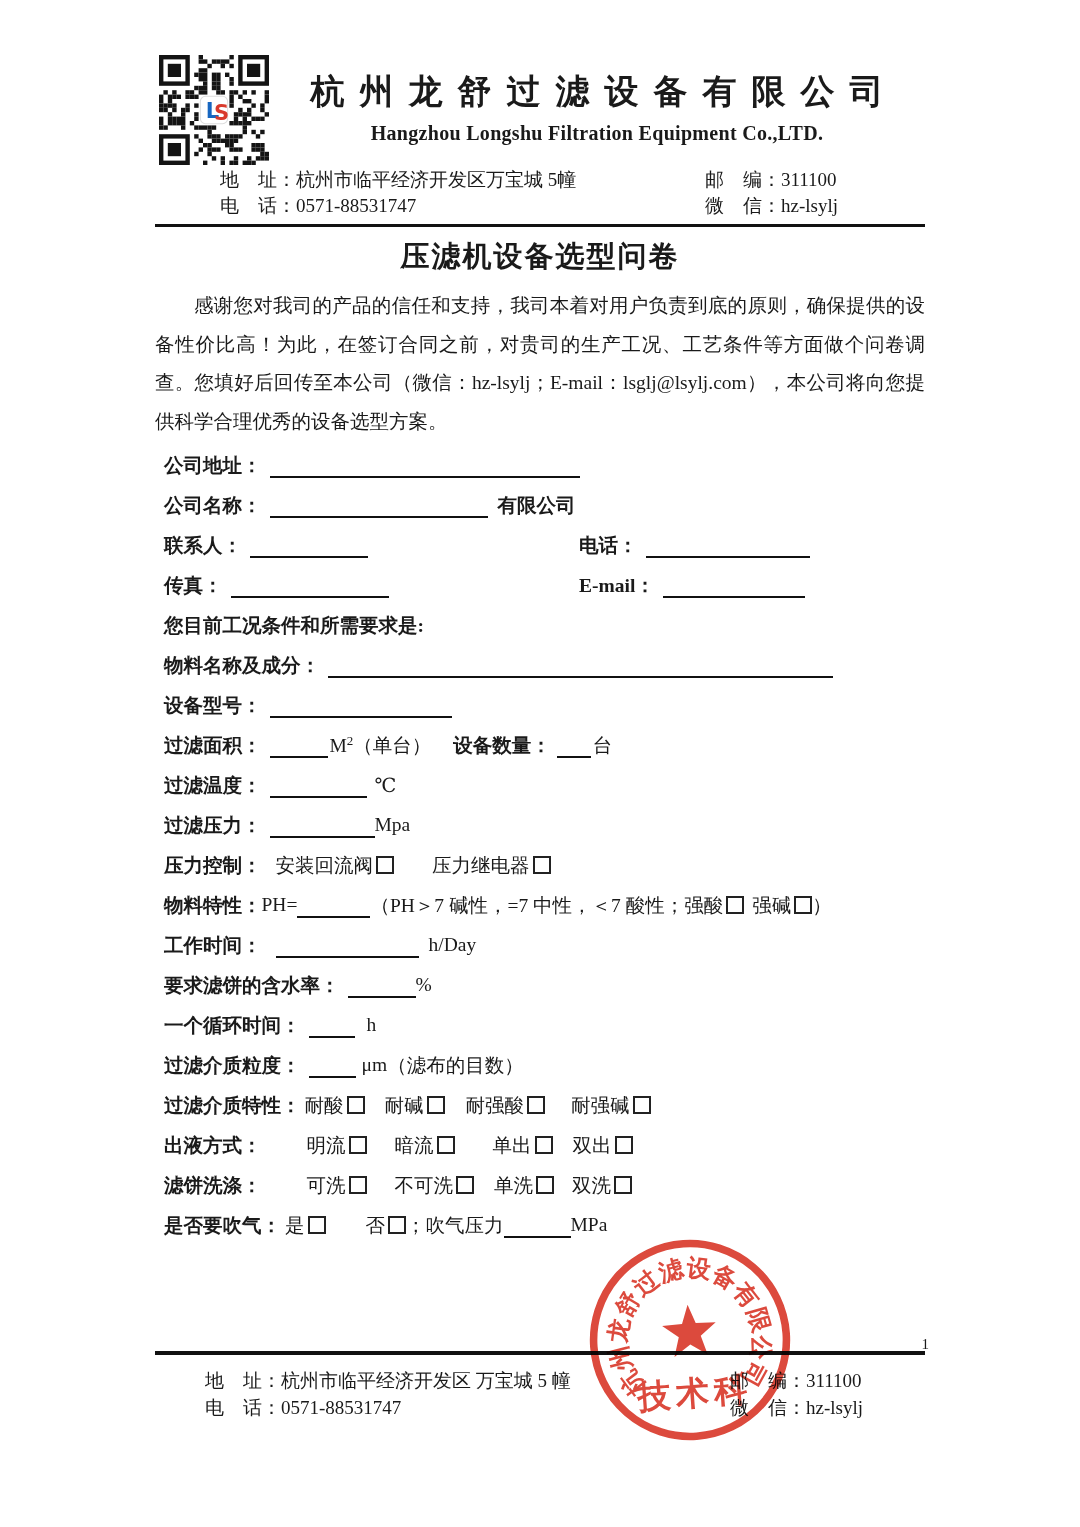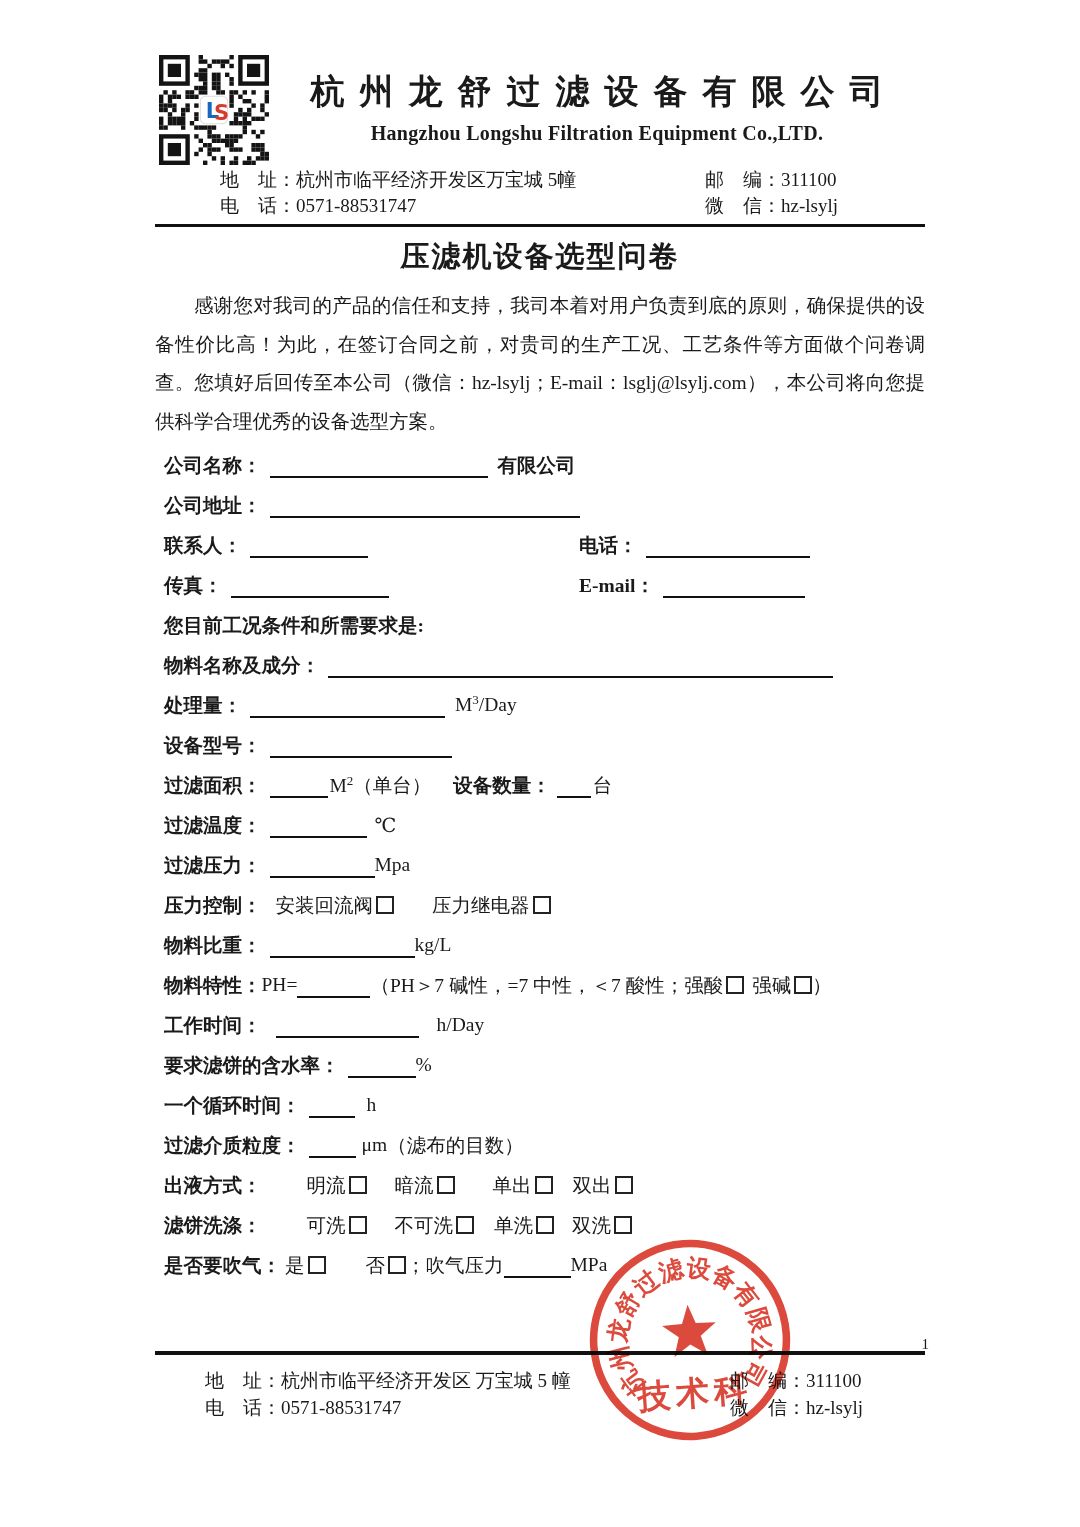--- a/index.html
+++ b/index.html
@@ -272,28 +272,28 @@
     </div>
 
     <div class="rule"></div>
 
     <h1 class="title">压滤机设备选型问卷</h1>
     <p class="intro">感谢您对我司的产品的信任和支持，我司本着对用户负责到底的原则，确保提供的设备性价比高！为此，在签订合同之前，对贵司的生产工况、工艺条件等方面做个问卷调查。您填好后回传至本公司（微信：hz-lsylj；E-mail：lsglj@lsylj.com），本公司将向您提供科学合理优秀的设备选型方案。</p>
 
     <div class="rows">
 
       <div class="row">
+        <span class="lbl">公司地址：</span>
+        <span class="blank" style="width:310px"></span>
+      </div>
+
+      <div class="row">
         <span class="lbl">公司名称：</span>
         <span class="blank" style="width:218px"></span>
         <span class="lbl" style="margin-left:10px">有限公司</span>
-      </div>
-
-      <div class="row">
-        <span class="lbl">公司地址：</span>
-        <span class="blank" style="width:310px"></span>
       </div>
 
       <div class="row">
         <span class="lbl">联系人：</span>
         <span class="blank" style="width:118px"></span>
         <span class="abs2">
           <span class="lbl">电话：</span>
           <span class="blank" style="width:164px"></span>
         </span>
       </div>
@@ -309,25 +309,20 @@
 
       <div class="row">
         <span class="lbl">您目前工况条件和所需要求是:</span>
       </div>
 
       <div class="row">
         <span class="lbl">物料名称及成分：</span>
         <span class="blank" style="width:505px"></span>
       </div>
 
-      <div class="row">
-        <span class="lbl">处理量：</span>
-        <span class="blank" style="width:195px"></span>
-        <span class="unit" style="margin-left:10px"><span>M</span><sup>3</sup><span>/Day</span></span>
-      </div>
 
       <div class="row">
         <span class="lbl">设备型号：</span>
         <span class="blank" style="width:182px"></span>
       </div>
 
       <div class="row">
         <span class="lbl">过滤面积：</span>
         <span class="blank" style="width:58px"></span>
         <span class="unit u0" style="margin-left:2px"><span>M</span><sup>2</sup><span>（单台）</span></span>
@@ -353,46 +348,41 @@
         <span class="opt" style="margin-left:14px">
             <span>安装回流阀</span>
             <span class="cb"></span>
           </span>
         <span class="opt" style="margin-left:38px">
             <span>压力继电器</span>
             <span class="cb"></span>
           </span>
       </div>
 
-      <div class="row">
-        <span class="lbl">物料比重：</span>
-        <span class="blank" style="width:145px"></span>
-        <span class="unit u0">kg/L</span>
-      </div>
 
       <div class="row">
         <span class="lbl">物料特性：</span>
         <span>PH=</span>
         <span class="blank" style="width:73px;margin-left:0"></span>
         <span style="margin-left:0">（PH＞7 碱性，=7 中性，＜7 酸性；</span>
         <span class="opt">
             <span>强酸</span>
             <span class="cb"></span>
           </span>
         <span class="opt" style="margin-left:8px">
             <span>强碱</span>
             <span class="cb"></span>
           </span>
         <span>）</span>
       </div>
 
       <div class="row">
         <span class="lbl">工作时间：</span>
         <span class="blank" style="width:143px;margin-left:14px"></span>
-        <span class="unit" style="margin-left:18px">h/Day</span>
+        <span class="unit" style="margin-left:10px">h/Day</span>
       </div>
 
       <div class="row">
         <span class="lbl">要求滤饼的含水率：</span>
         <span class="blank" style="width:68px"></span>
         <span class="unit u0">%</span>
       </div>
 
       <div class="row">
         <span class="lbl">一个循环时间：</span>
@@ -400,20 +390,39 @@
         <span class="unit" style="margin-left:12px">h</span>
       </div>
 
       <div class="row">
         <span class="lbl">过滤介质粒度：</span>
         <span class="blank" style="width:47px"></span>
         <span class="unit" style="margin-left:6px">μm</span>
         <span>（滤布的目数）</span>
       </div>
 
+      <div class="row">
+        <span class="lbl">过滤介质特性：</span>
+        <span class="opt" style="margin-left:4px">
+            <span>耐酸</span>
+            <span class="cb"></span>
+          </span>
+        <span class="opt" style="margin-left:20px">
+            <span>耐碱</span>
+            <span class="cb"></span>
+          </span>
+        <span class="opt" style="margin-left:21px">
+            <span>耐强酸</span>
+            <span class="cb"></span>
+          </span>
+        <span class="opt" style="margin-left:26px">
+            <span>耐强碱</span>
+            <span class="cb"></span>
+          </span>
+      </div>
 
       <div class="row">
         <span class="lbl">出液方式：</span>
         <span class="opt" style="margin-left:45px">
             <span>明流</span>
             <span class="cb"></span>
           </span>
         <span class="opt" style="margin-left:28px">
             <span>暗流</span>
             <span class="cb"></span>

